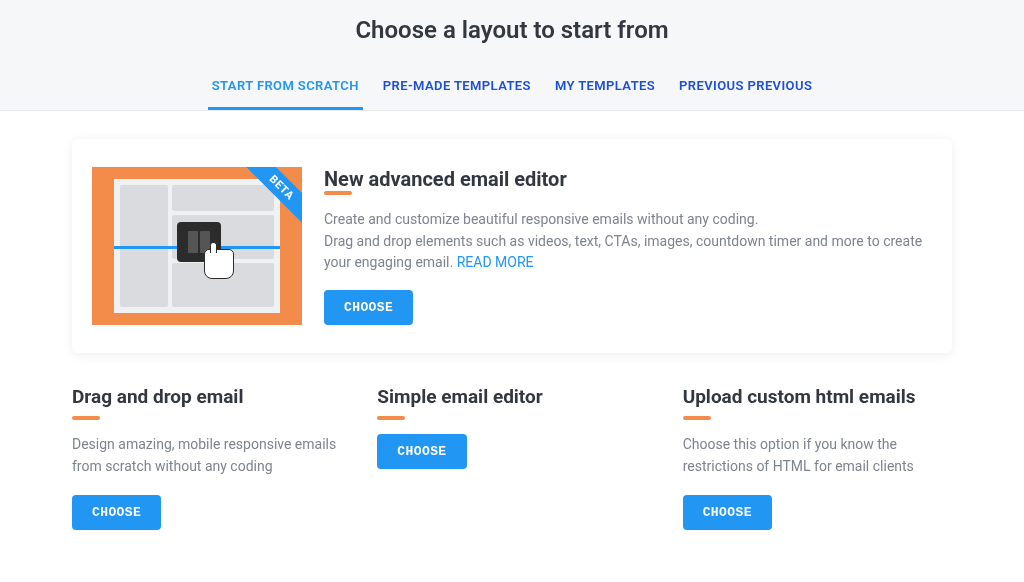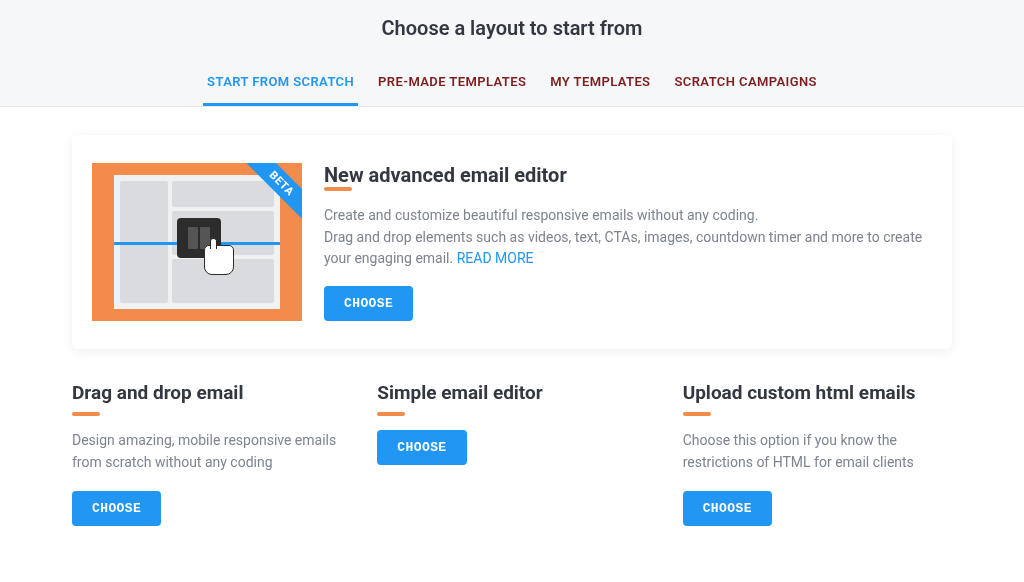--- a/index.html
+++ b/index.html
@@ -10,35 +10,35 @@
       height: 582px;
       overflow: hidden;
     }
     .header-area {
       background: #f6f7f9;
       padding-top: 16px;
       border-bottom: 1px solid #e6e8eb;
     }
     .page-title {
       text-align: center;
-      font-size: 20px;
+      font-size: 24px;
       font-weight: 600;
       color: #333840;
       margin-bottom: 24px;
     }
     .tabs {
       display: flex;
       justify-content: center;
       gap: 16px;
     }
     .tab {
       font-size: 13px;
       font-weight: 600;
       letter-spacing: 0.4px;
-      color: #7f1d1d;
+      color: #1d4ed8;
       padding: 10px 4px 14px 4px;
       cursor: pointer;
       border-bottom: 3px solid transparent;
     }
     .tab.active {
       color: #2196f3;
       border-bottom-color: #2196f3;
     }
     .content {
       padding: 28px 72px 20px 72px;
@@ -194,21 +194,21 @@
   </style>
 </head>
 <body>
 
 <div class="header-area">
   <h1 class="page-title">Choose a layout to start from</h1>
   <div class="tabs">
     <div class="tab active">START FROM SCRATCH</div>
     <div class="tab">PRE-MADE TEMPLATES</div>
     <div class="tab">MY TEMPLATES</div>
-    <div class="tab">SCRATCH CAMPAIGNS</div>
+    <div class="tab">PREVIOUS PREVIOUS</div>
   </div>
 </div>
 
 <div class="content">
 
   <div class="featured-card">
     <div class="thumb-wrap">
       <div class="thumb">
         <div class="thumb-inner">
           <div class="thumb-side"></div>

